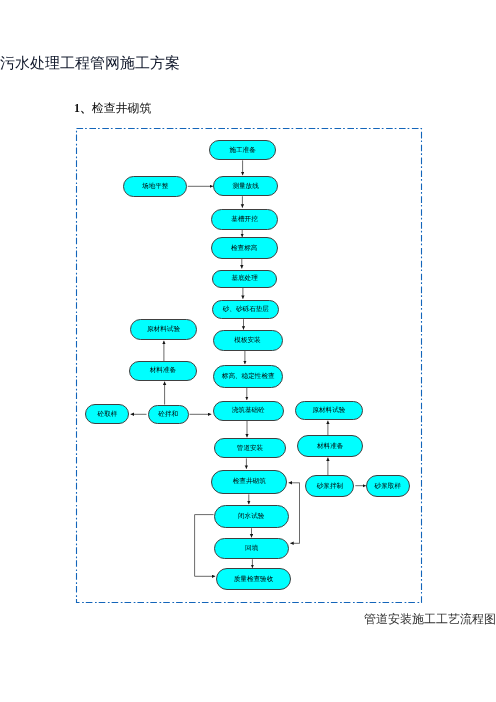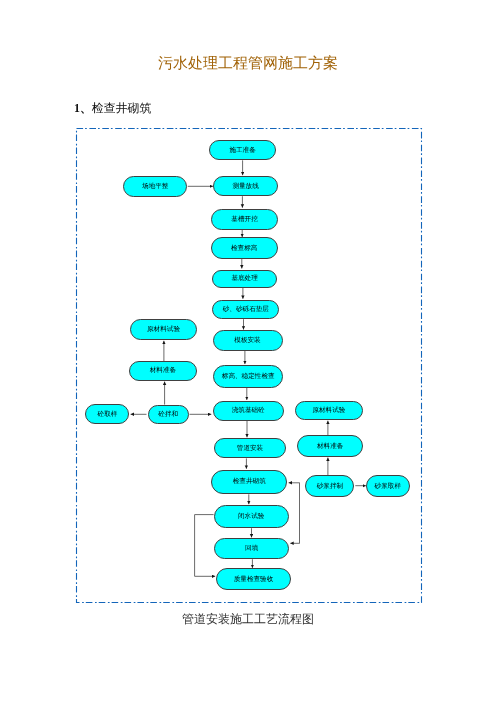--- a/index.html
+++ b/index.html
@@ -1,26 +1,26 @@
 <!DOCTYPE html>
 <html><head>
 <meta charset="utf-8">
 <title>污水处理工程管网施工方案</title>
 <style>
   html,body{margin:0;padding:0;background:#ffffff;}
   body{width:496px;height:702px;overflow:hidden;position:relative;
        font-family:"Liberation Serif",serif;color:#000;
        -webkit-font-smoothing:antialiased;}
   #page{position:absolute;left:0;top:0;width:496px;height:702px;background:#fff;}
-  .doc-title{position:absolute;left:0;top:55px;width:496px;text-align:center;
-             font-size:15px;line-height:17px;color:#a16207;}
+  .doc-title{position:absolute;left:0;top:55px;width:496px;
+             font-size:15px;line-height:17px;color:#0f172a;}
   .heading{position:absolute;left:74px;top:102px;font-size:11.9px;line-height:13px;
            color:#111;font-weight:normal;white-space:nowrap;}
   .hnum{font-weight:bold;}
-  .caption{position:absolute;left:0;top:612px;width:496px;text-align:center;
+  .caption{position:absolute;left:0;top:612px;width:496px;text-align:right;
            font-size:12px;line-height:14px;color:#303030;}
   #chart{position:absolute;left:0;top:0;width:496px;height:702px;}
   .node{position:absolute;background:#00ffff;border:1px solid #404040;
         border-radius:999px;box-sizing:border-box;
         display:flex;align-items:center;justify-content:center;
         font-family:"Liberation Sans",sans-serif;font-size:6.6px;color:#000;
         white-space:nowrap;letter-spacing:0px;overflow:hidden;}
   svg#wires{position:absolute;left:0;top:0;width:496px;height:702px;pointer-events:none;}
 </style>
 </head>

